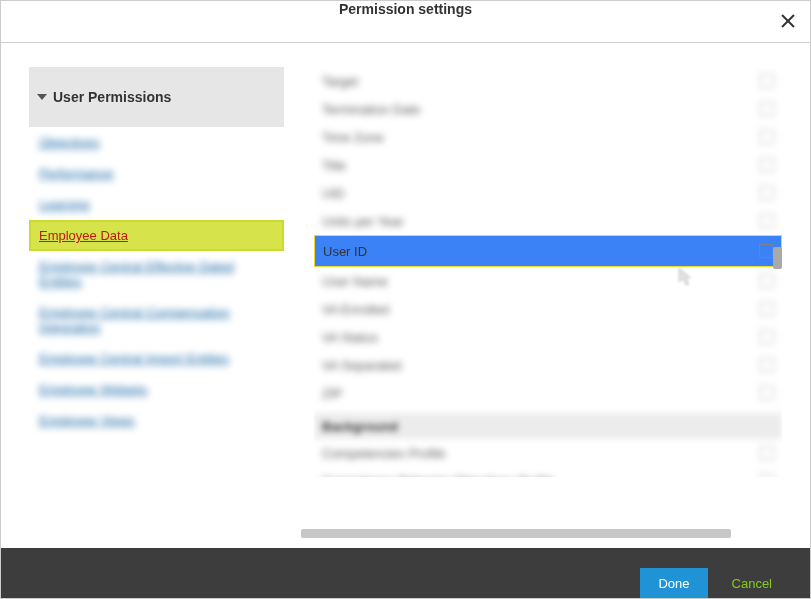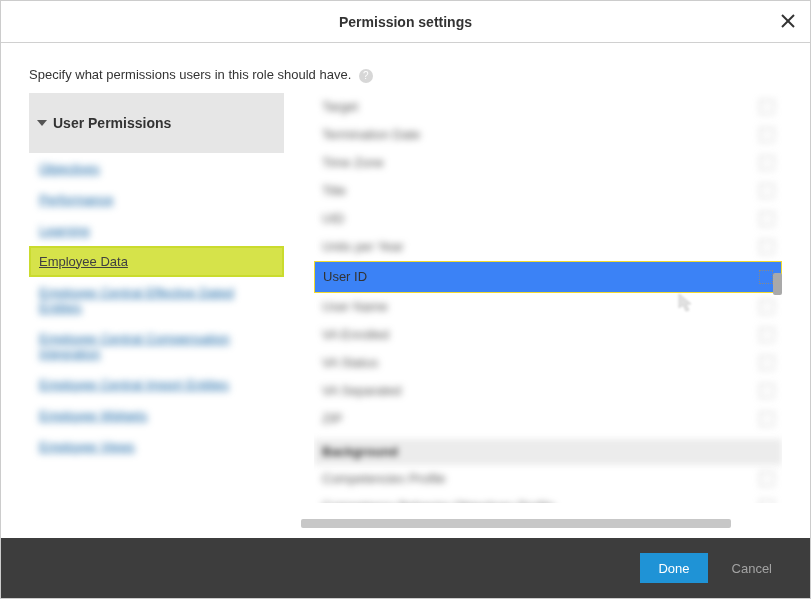--- a/index.html
+++ b/index.html
@@ -17,21 +17,20 @@
     width: 811px;
     height: 599px;
     display: flex;
     flex-direction: column;
     border: 1px solid #ccc;
   }
   .dialog-header {
     height: 42px;
     border-bottom: 1px solid #d0d0d0;
     display: flex;
-    align-items: center;
     justify-content: center;
     position: relative;
     background: #fff;
   }
   .dialog-title {
     font-weight: bold;
     font-size: 14px;
   }
   .close-btn {
     position: absolute;
@@ -108,21 +107,21 @@
     filter: blur(3.5px);
     color: #1766a6;
     text-decoration: underline;
   }
   .cat-item.highlight {
     background: #d6e34a;
     border: 2px solid #cadb2e;
     padding: 6px 8px;
   }
   .cat-item.highlight a {
-    color: #404040;
+    color: #b91c1c;
     text-decoration: underline;
     text-align: center;
   }
   .right-col {
     flex: 1;
     position: relative;
     margin-left: 30px;
     overflow: hidden;
   }
   .perm-list {
@@ -168,42 +167,42 @@
   .bottom-scrollbar {
     position: absolute;
     left: 300px;
     bottom: 10px;
     width: 430px;
     height: 9px;
     background: #c7c7c7;
     border-radius: 2px;
   }
   .dialog-footer {
-    height: 60px;
+    height: 50px;
     background: #3d3d3d;
     display: flex;
-    align-items: center;
+    align-items: flex-end;
     justify-content: flex-end;
     padding: 0 20px;
     gap: 6px;
   }
   .btn {
     height: 30px;
     padding: 0 18px;
     font-size: 13px;
     border: none;
     cursor: pointer;
   }
   .btn-primary {
     background: #1f93d6;
     color: #fff;
   }
   .btn-secondary {
     background: transparent;
-    color: #a3a3a3;
+    color: #84cc16;
   }
   .cursor-img {
     position: absolute;
     right: 88px;
     top: 200px;
     width: 16px;
     height: 20px;
     opacity: 0.45;
     filter: blur(1px);
   }
@@ -217,24 +216,20 @@
     <div class="dialog-title">Permission settings</div>
     <div class="close-btn">
       <svg width="14" height="14" viewBox="0 0 14 14">
           <line x1="1" y1="1" x2="13" y2="13" stroke="#333" stroke-width="2"></line>
           <line x1="13" y1="1" x2="1" y2="13" stroke="#333" stroke-width="2"></line>
         </svg>
     </div>
   </div>
 
   <div class="dialog-body">
-    <div class="instruction">
-      <span>Specify what permissions users in this role should have.</span>
-      <span class="help-icon">?</span>
-    </div>
 
     <div class="content-row">
 
       <div class="left-col">
         <div class="cat-header">
           <span class="tri"></span>
           <span>User Permissions</span>
         </div>
         <ul class="cat-list">
           <li class="cat-item blurred"><span>Objectives</span></li>

